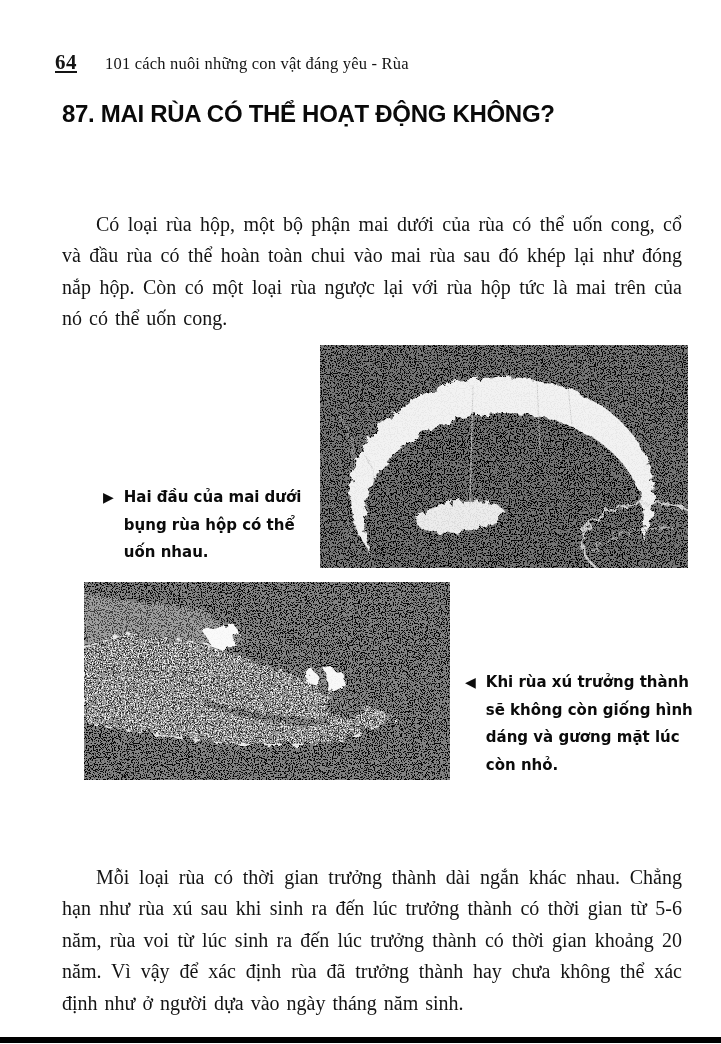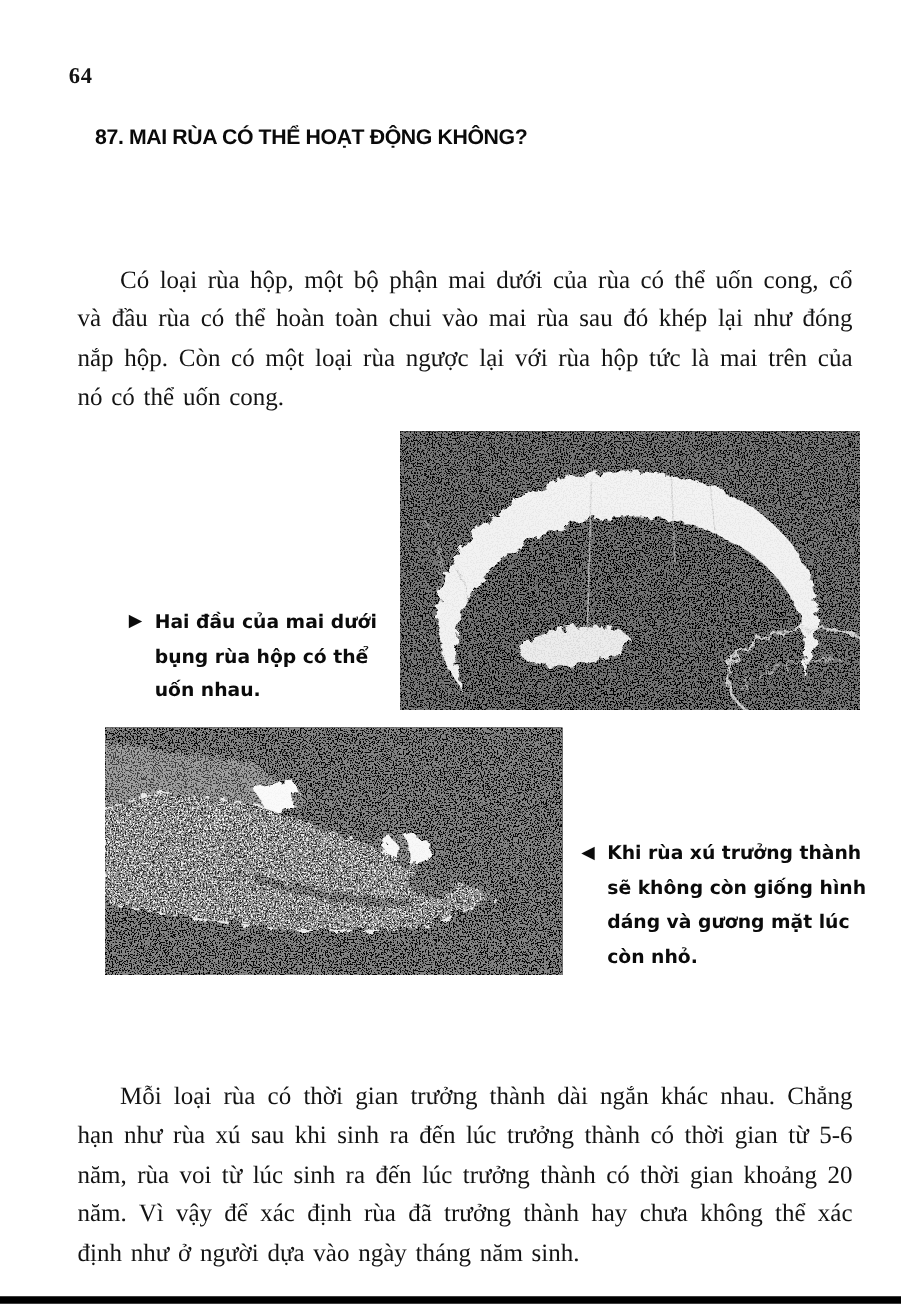--- a/index.html
+++ b/index.html
@@ -15,35 +15,36 @@
   }
   .runhead {
     position: absolute;
     left: 55px;
     top: 50px;
     display: flex;
     align-items: baseline;
   }
   .pagenum {
     font-weight: 700;
-    font-size: 18px;
+    font-size: 21px;
     letter-spacing: 0.5px;
+    text-decoration: underline;
   }
   .runtitle {
     margin-left: 28px;
     font-size: 16.5px;
     letter-spacing: 0.2px;
     white-space: nowrap;
   }
   .sec-heading {
     position: absolute;
-    left: 76px;
+    left: 62px;
     font-family: "Liberation Sans", sans-serif;
     font-weight: 700;
-    font-size: 17px;
+    font-size: 24px;
     letter-spacing: -0.3px;
     white-space: nowrap;
     color: #0a0a0a;
   }
   #h87 { top: 100px; }
   #h88 { top: 801px; }
   .para {
     position: absolute;
     left: 62px;
     width: 620px;
@@ -110,20 +111,21 @@
       <feColorMatrix in="n" type="matrix" values="0 0 0 0 0  0 0 0 0 0  0 0 0 0 0  5 5 5 -11.4 0" result="dots"></feColorMatrix>
       <feComposite in="dots" in2="SourceGraphic" operator="in"></feComposite>
     </filter>
   </defs>
 </svg>
 
 <div class="page">
 
   <div class="runhead">
     <span class="pagenum">64</span>
+    <span class="runtitle">101 cách nuôi những con vật đáng yêu - Rùa</span>
   </div>
 
   <div class="sec-heading" id="h87">87. MAI RÙA CÓ THỂ HOẠT ĐỘNG KHÔNG?</div>
 
   <div class="para" id="p2">Có loại rùa hộp, một bộ phận mai dưới của rùa có thể uốn cong, cổ và đầu rùa có thể hoàn toàn chui vào mai rùa sau đó khép lại như đóng nắp hộp. Còn có một loại rùa ngược lại với rùa hộp tức là mai trên của nó có thể uốn cong.</div>
 
   <svg class="photo" id="fig1" viewBox="0 0 368 223" preserveAspectRatio="none">
     <rect x="0" y="0" width="368" height="223" fill="#060606"></rect>
     <g filter="url(#rough)">
 

